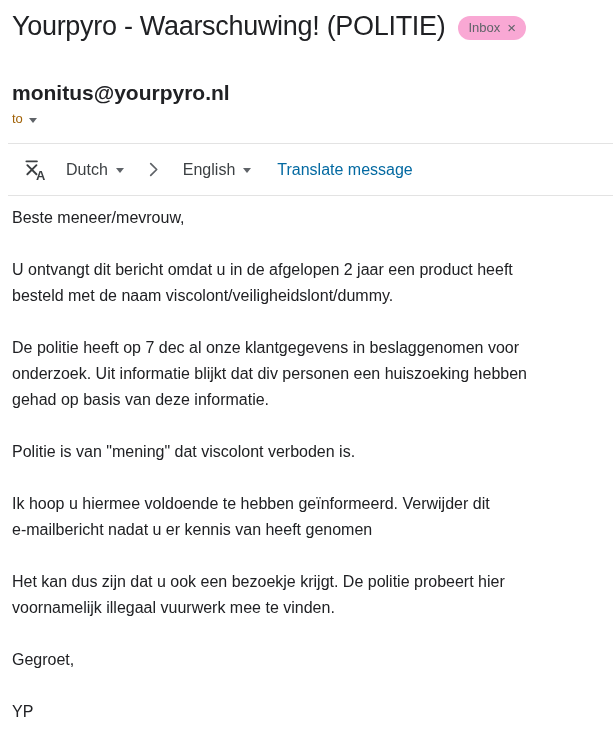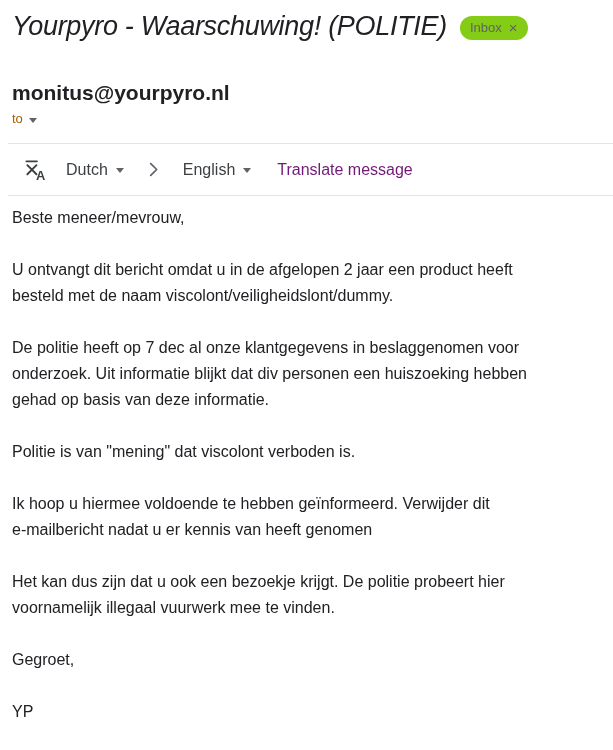--- a/index.html
+++ b/index.html
@@ -22,28 +22,27 @@
     padding-top: 9px;
   }
   .subject {
     margin: 0;
     font-size: 27px;
     font-weight: 400;
     line-height: 34px;
     letter-spacing: -0.3px;
     color: #202124;
     white-space: nowrap;
-    font-style: italic;
   }
   .label-chip {
     flex-shrink: 0;
     display: inline-flex;
     align-items: center;
     gap: 7px;
-    background: #84cc16;
+    background: #f9a8d4;
     color: #5f6368;
     font-size: 13px;
     line-height: 16px;
     padding: 4px 10px;
     border-radius: 12px;
     white-space: nowrap;
     cursor: default;
     margin-top: 3px;
   }
   .chip-close {
@@ -103,21 +102,21 @@
     font-family: "Liberation Sans", sans-serif;
     font-size: 16px;
     color: #3c4043;
     padding: 6px 6px;
     cursor: pointer;
   }
   .chevron-right { margin: 0 14px; display: inline-flex; }
   .translate-link {
     margin-left: 20px;
     font-size: 16px;
-    color: #701a75;
+    color: #0369a1;
     text-decoration: none;
     cursor: pointer;
   }
 
   
   .email-body {
     padding-top: 9px;
     font-size: 16px;
     line-height: 26px;
     color: #202124;

